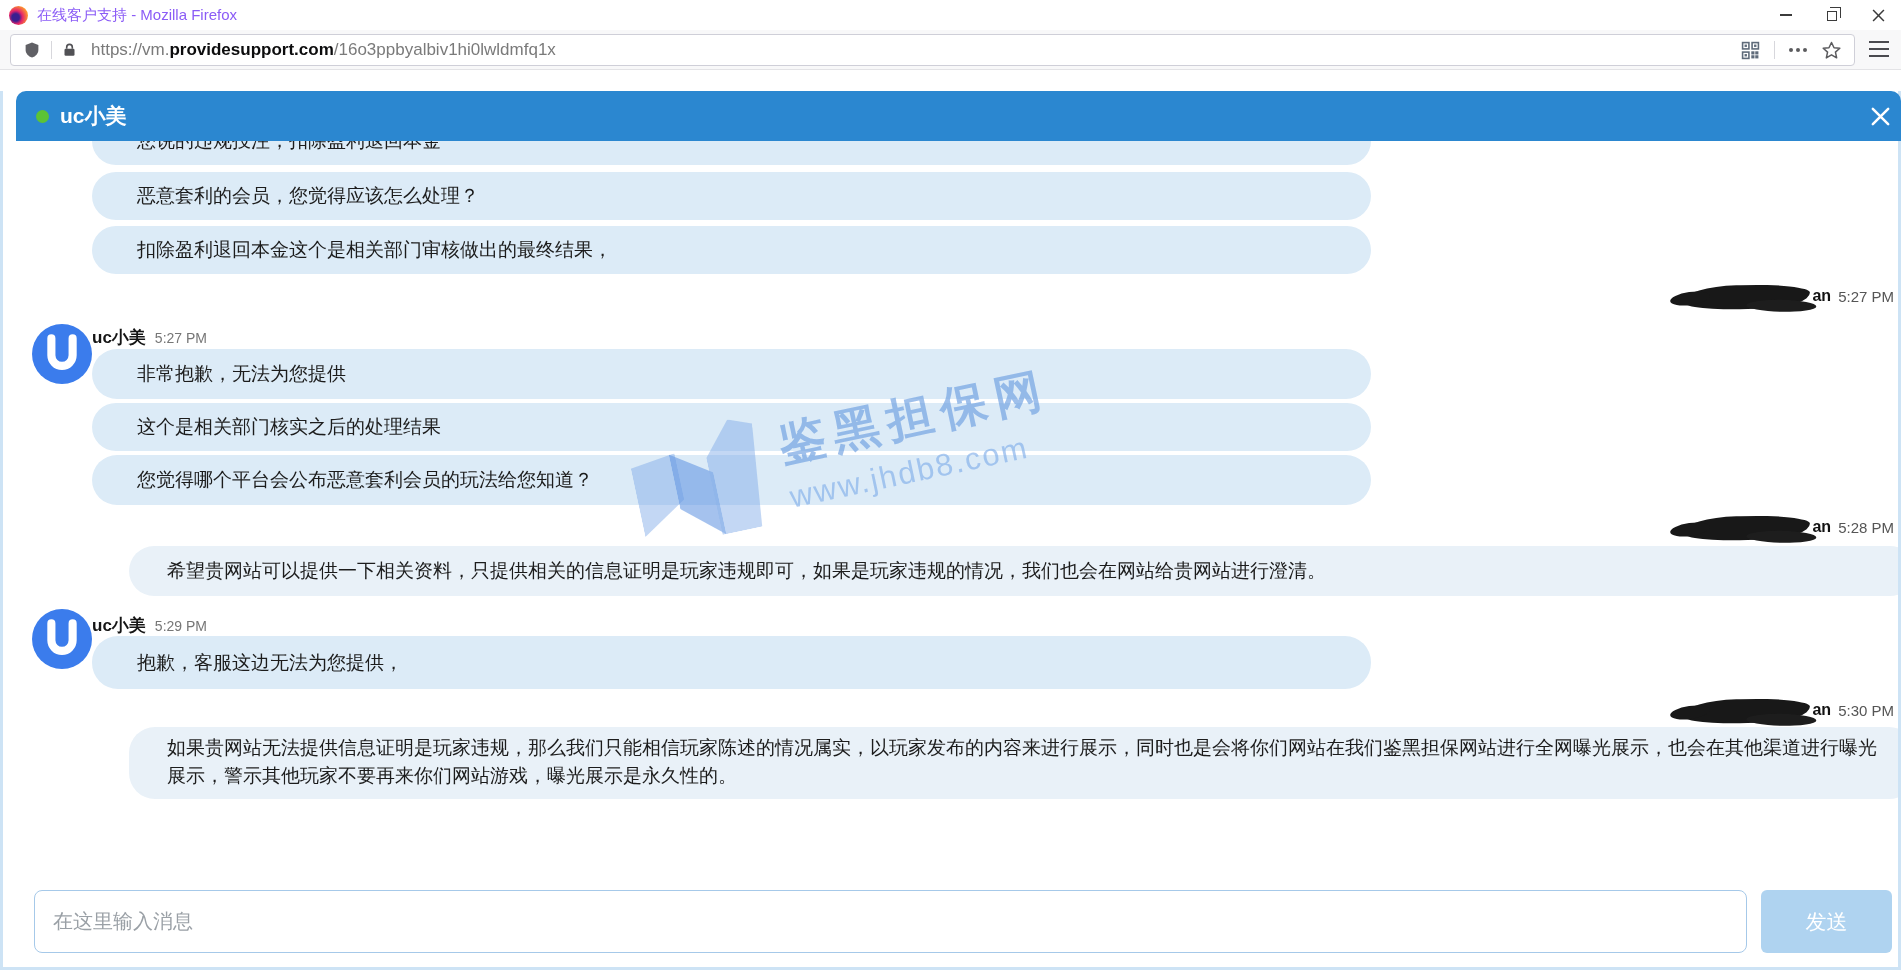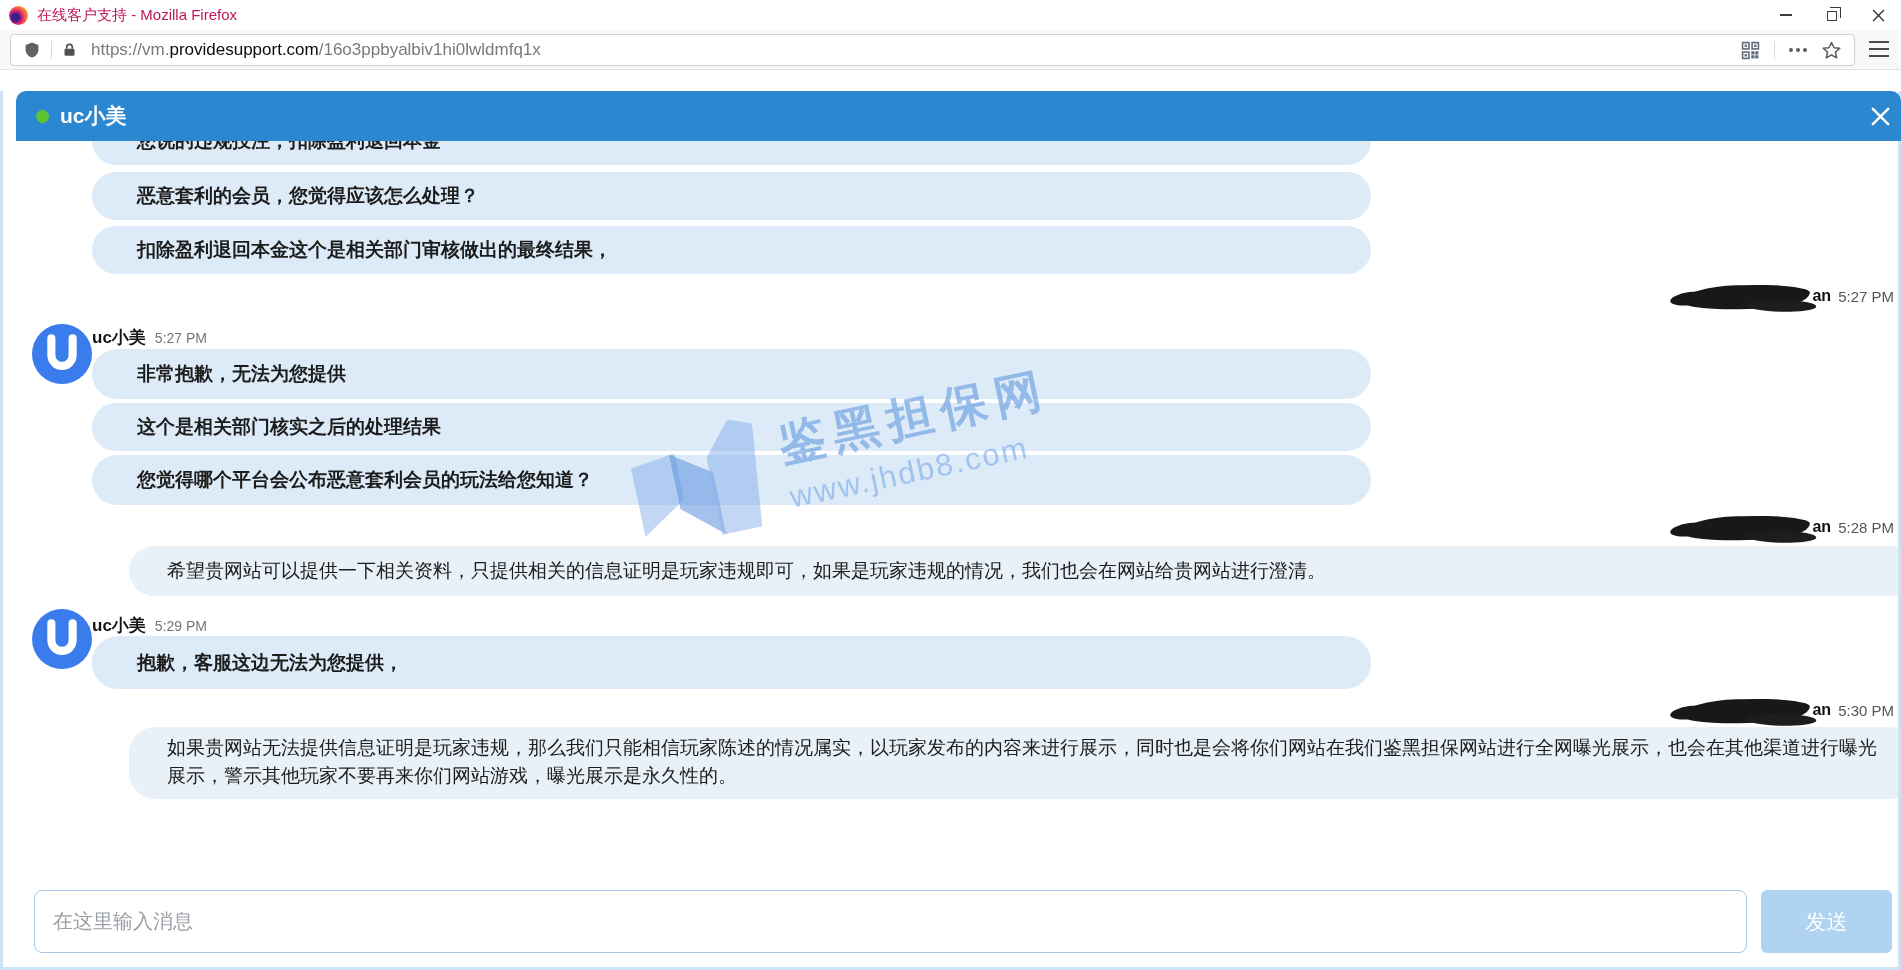--- a/index.html
+++ b/index.html
@@ -4,36 +4,36 @@
 <style>
   * { margin:0; padding:0; box-sizing:border-box; }
   html,body { width:1901px; height:970px; overflow:hidden; background:#fff;
     font-family:"Liberation Sans","DejaVu Sans",sans-serif; }
   .screen { position:relative; width:1901px; height:970px; background:#fff; }
 
   
   .titlebar { height:30px; background:#ffffff; display:flex; align-items:center; position:relative; }
   .ff-icon { width:19px; height:19px; border-radius:50%; margin-left:9px;
     background:radial-gradient(circle at 35% 60%, #3a1f8f 0 22%, #e3236b 40%, #ff9a2e 75%, #ffd23e 100%); }
-  .win-title { font-size:15px; color:#be185d; margin-left:9px; }
+  .win-title { font-size:15px; color:#8b5cf6; margin-left:9px; }
   .win-controls { position:absolute; right:0; top:0; height:30px; display:flex; }
   .win-btn { width:46px; height:30px; display:flex; align-items:center; justify-content:center; cursor:default; }
   .min-glyph { width:12px; height:2px; background:#3b3b3b; }
   .restore-glyph { width:10px; height:10px; border:1.6px solid #3b3b3b; position:relative; background:#fff; margin-top:2px; }
   .restore-glyph:before { content:""; position:absolute; left:2px; top:-5px; width:10px; height:10px;
     border:1.6px solid #3b3b3b; border-left:none; border-bottom:none; }
 
   
   .toolbar { height:40px; background:#f8f8f9; border-bottom:1px solid #e3e3e6; position:relative; }
   .urlbar { position:absolute; left:10px; top:4px; width:1845px; height:32px; background:#fff;
     border:1px solid #cfcfd8; border-radius:4px; display:flex; align-items:center; }
   .ub-left { display:flex; align-items:center; padding-left:12px; gap:10px; flex:0 0 auto; }
   .ub-sep { width:1px; height:18px; background:#d7d7dc; }
   .url-text { font-size:17px; margin-left:4px; white-space:nowrap; color:#7a7a7a; }
-  .url-text b { color:#0c0c0d; font-weight:400; }
+  .url-text b { color:#0c0c0d; font-weight:700; }
   .ub-right { margin-left:auto; display:flex; align-items:center; gap:14px; padding-right:12px; }
   .dots { display:flex; gap:3px; }
   .dots i { width:4px; height:4px; border-radius:50%; background:#5b5b5e; }
   .hamburger { position:absolute; right:12px; top:11px; width:20px; height:16px;
     display:flex; flex-direction:column; justify-content:space-between; }
   .hamburger i { height:2.4px; background:#4a4a4f; }
 
   
   .chat { position:absolute; left:0; top:91px; width:1901px; height:879px;
     border-left:3px solid #cde3f5; border-right:3px solid #cde3f5; border-bottom:3px solid #cde3f5;
@@ -43,21 +43,21 @@
   .status-dot { width:13px; height:13px; border-radius:50%; background:#5cc335; margin-left:20px; }
   .chat-agent-name { color:#fff; font-weight:700; font-size:21px; margin-left:11px; }
   .chat-close { position:absolute; right:9px; top:13px; width:24px; height:24px; display:flex;
     align-items:center; justify-content:center; cursor:pointer; }
 
   .chat-body { position:relative; z-index:1; flex:1 1 auto; overflow:hidden; }
 
   .row { position:relative; }
   .bubble { border-radius:26px; font-size:19px; color:#1c1c1c; }
   .bubble.agent { margin-left:73px; width:1279px; background:#dcebf7; display:flex;
-    align-items:center; padding:0 45px;font-weight:bold; }
+    align-items:center; padding:0 45px; }
   .bubble.visitor { margin-left:110px; width:1786px; background:#e9f1f8; display:flex;
     align-items:center; padding:0 38px; }
   .bubble.visitor.multi { display:block; padding:7px 38px; line-height:28px; }
 
   .meta-visitor { height:28px; text-align:center; padding-right:4px; font-size:15px; color:#444;
     display:flex; align-items:center; justify-content:flex-end; }
   .redact-blob { display:inline-block; width:126px; height:24px; background:#181818;
     border-radius:46% 60% 40% 55%/60% 45% 65% 40%; transform:rotate(-2deg); position:relative; top:1px; }
   .redact-blob:before { content:""; position:absolute; left:-14px; top:5px; width:40px; height:13px;
     background:#181818; border-radius:50%; transform:rotate(-6deg); }

